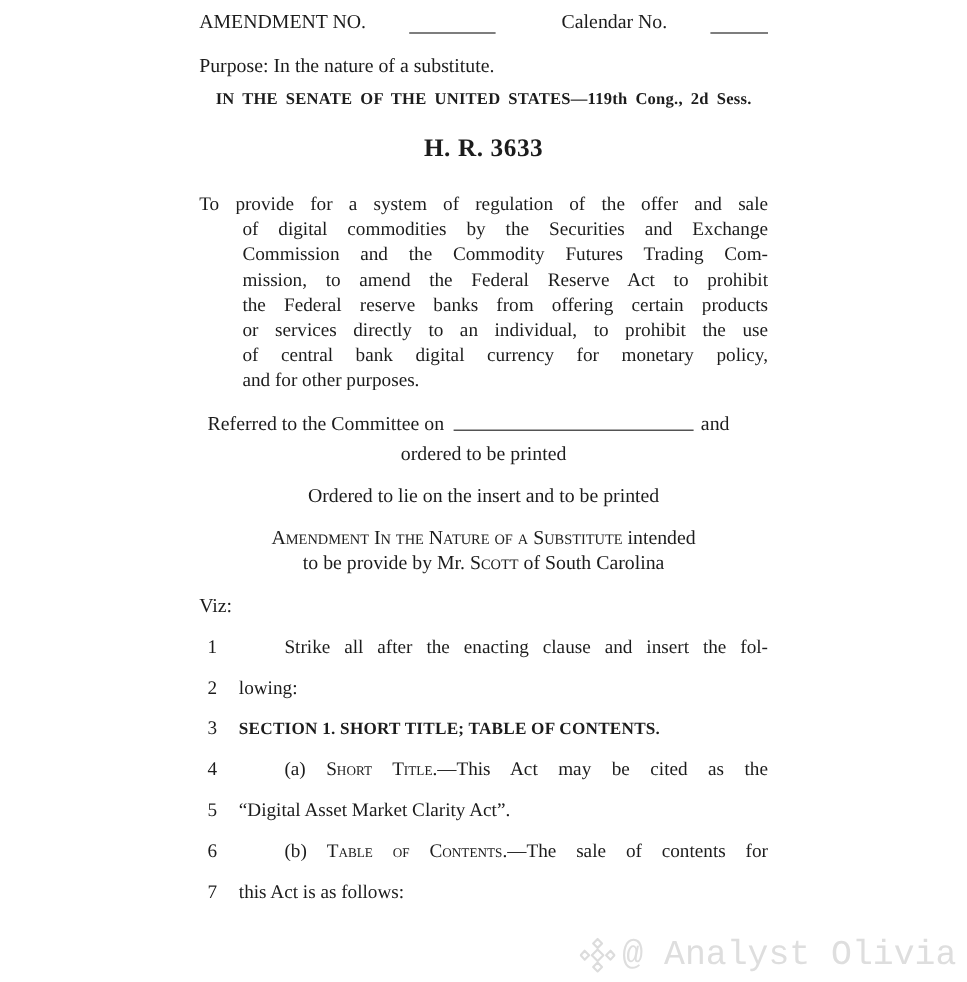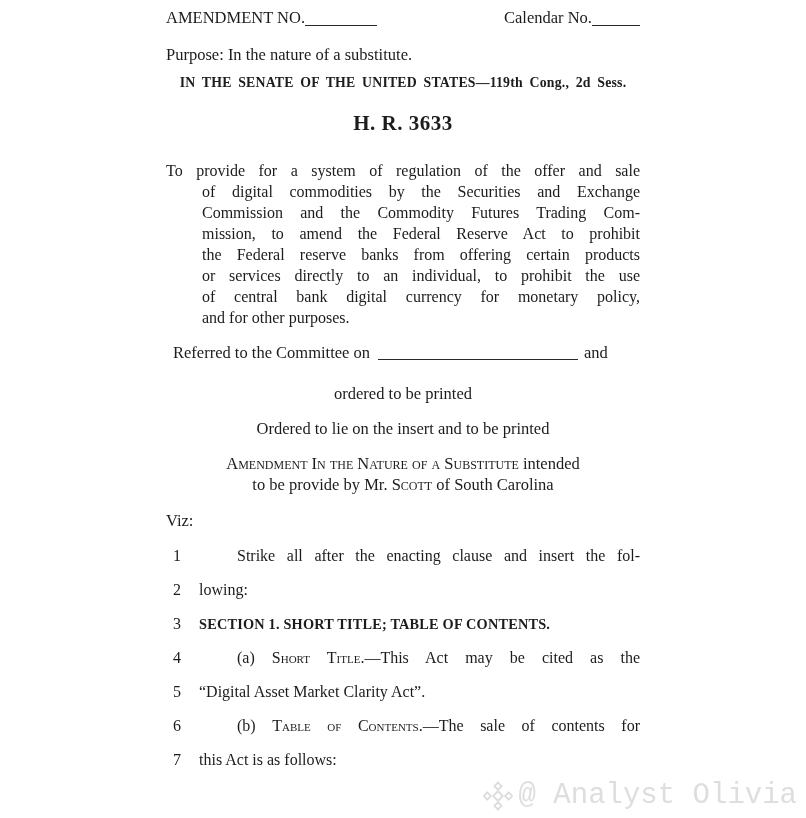--- a/index.html
+++ b/index.html
@@ -11,40 +11,40 @@
     overflow: hidden;
     -webkit-font-smoothing: antialiased;
   }
   .content {
     position: absolute;
     left: 166px; top: 8px;
     width: 474px;
   }
   
   .toprow { display: flex; justify-content: space-between; align-items: flex-end; font-size: 16.5px; }
-  .toprow .grp { display: flex; align-items: center; }
+  .toprow .grp { display: flex; align-items: flex-end; gap: 36px; }
   .blank { display: inline-block; border-bottom: 1.4px solid #2a2a2a; height: 15px; }
   .blank.amend { width: 72px; }
   .blank.cal { width: 48px; }
   .purpose { margin-top: 17px; font-size: 16.5px; }
   .senate-heading {
     margin-top: 10px; text-align: center;
     font-weight: bold; font-size: 13.8px; word-spacing: 3px; letter-spacing: 0.2px;
   }
   .billnum { margin-top: 20px; text-align: center; font-weight: bold; font-size: 21px; letter-spacing: 0.5px; }
   
   .summary { margin-top: 24px; font-size: 16px; }
   .sline { line-height: 21px; }
   .sline.ind { padding-left: 36px; }
   .just { text-align: justify; text-align-last: justify; }
   
   .referred { margin-top: 15px; font-size: 16.5px; }
-  .ref1 { display: flex; align-items: center; padding-left: 7px; }
+  .ref1 { display: flex; align-items: flex-start; padding-left: 7px; }
   .ref1 .blank.committee { flex: 1; margin: 0 6px 2px 8px; max-width: 200px; }
-  .ref2 { text-align: center; line-height: 21px; margin-top: 20px; }
+  .ref2 { text-align: center; line-height: 21px; margin-top: 4px; }
   .ordered { margin-top: 15px; text-align: center; font-size: 16.5px; }
   .intent { margin-top: 14px; text-align: center; font-size: 16.5px; line-height: 21px; }
   .sc { font-variant: small-caps; }
   .viz { margin-top: 16px; font-size: 16.5px; }
   
   .numbered { margin-top: 15px; font-size: 16px; }
   .lrow { display: flex; padding-left: 7px; line-height: 20px; margin-bottom: 14px; }
   .lnum { width: 26px; flex-shrink: 0; }
   .ltext { flex: 1; }
   .ltext.find { text-indent: 38px; }

